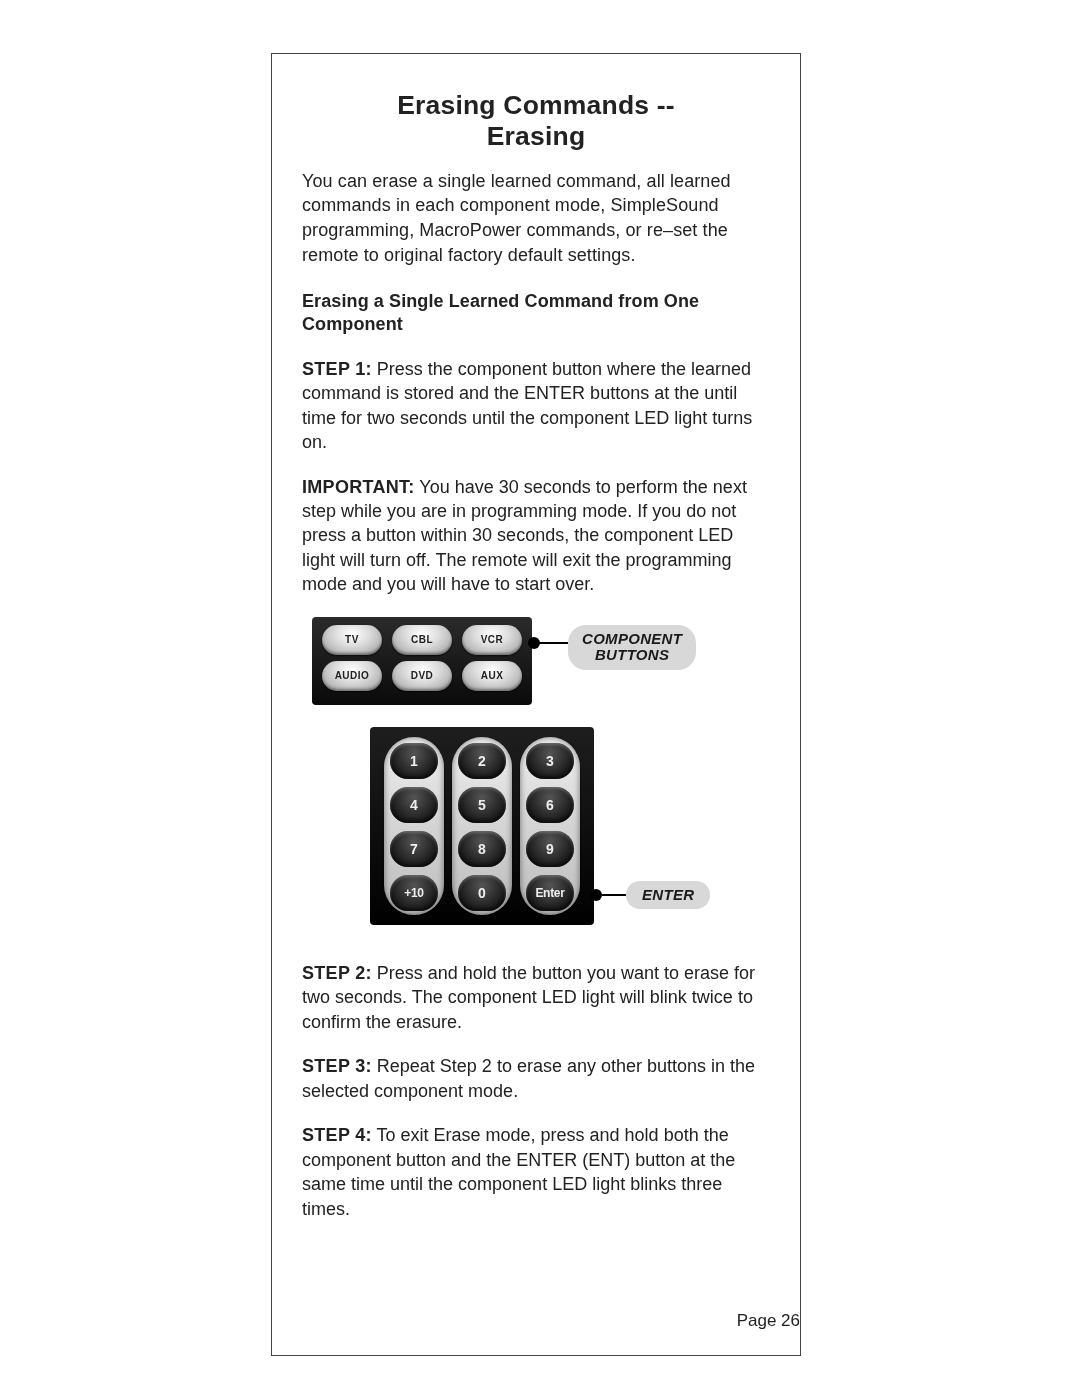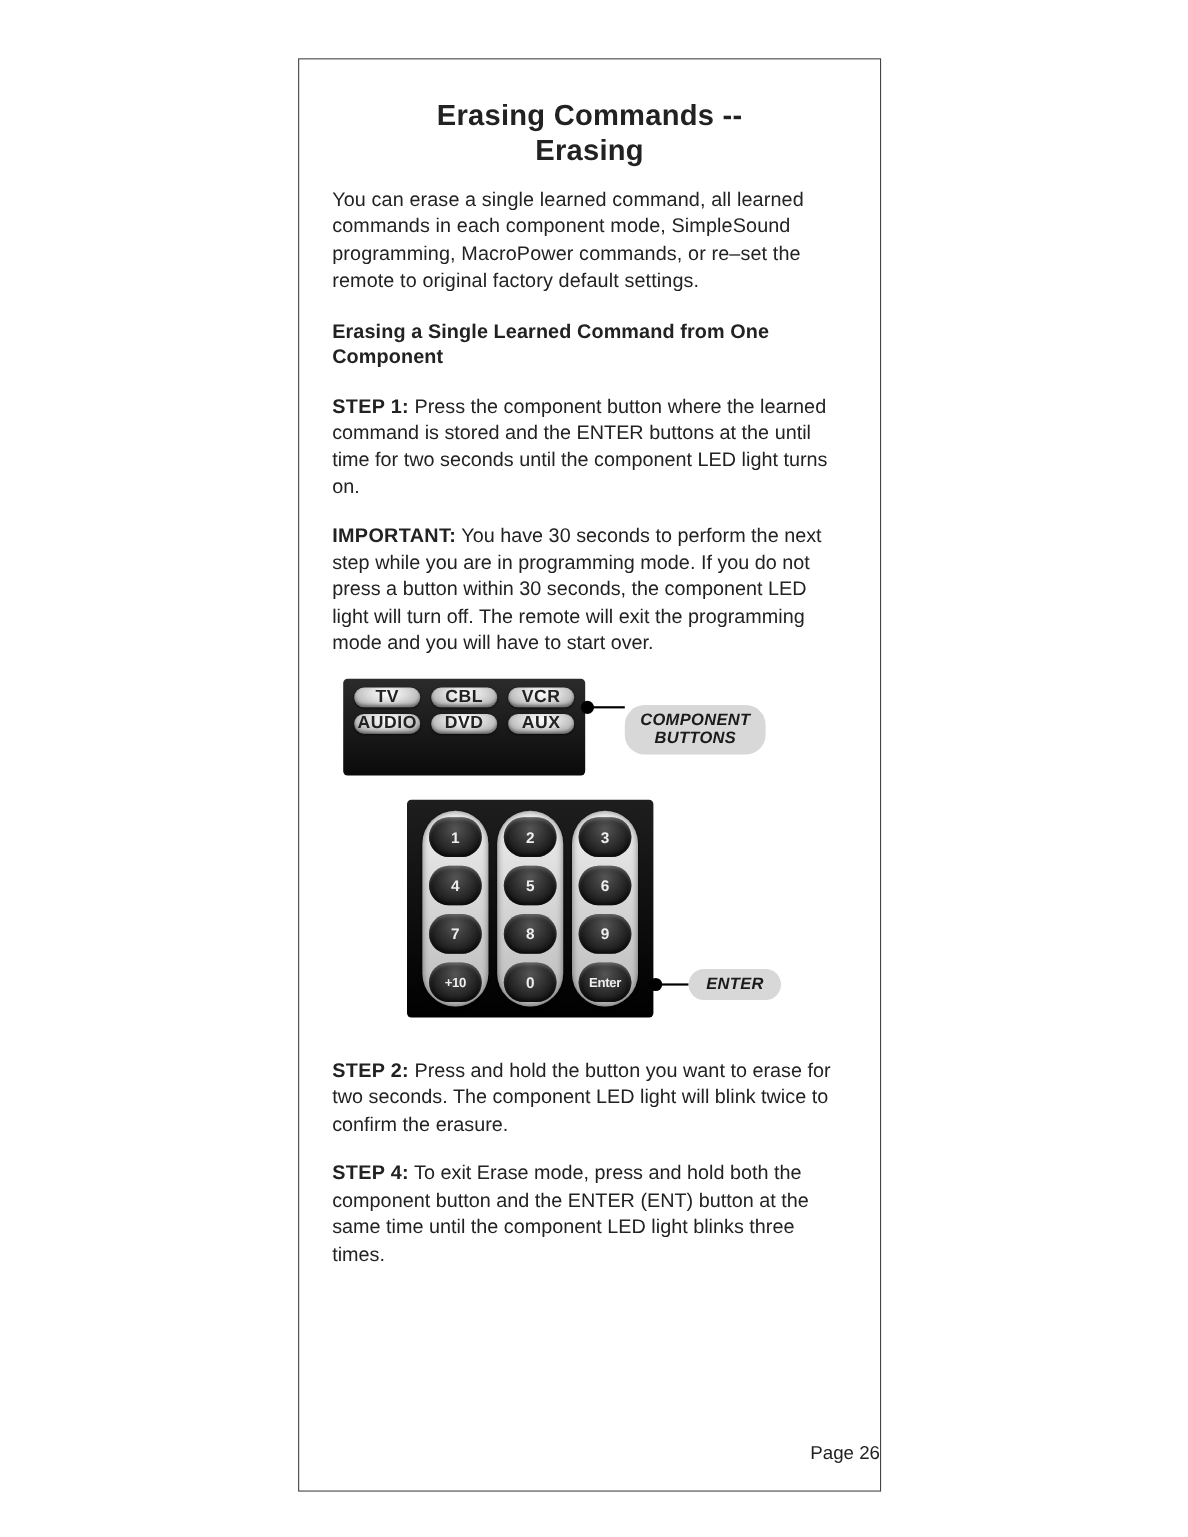--- a/index.html
+++ b/index.html
@@ -76,25 +76,25 @@
     padding: 8px 10px;
     box-sizing: border-box;
   }
   .remote-top-row {
     display: flex;
     justify-content: space-between;
     margin-bottom: 6px;
   }
   .comp-btn {
     width: 60px;
-    height: 18px;
+    height: 30px;
     border-radius: 15px;
     background: radial-gradient(ellipse at 50% 30%, #fff 0%, #ddd 40%, #999 100%);
     box-shadow: inset 0 -2px 3px rgba(0,0,0,.4), 0 1px 2px rgba(0,0,0,.7);
-    font-size: 16px;
+    font-size: 10px;
     font-weight: 800;
     letter-spacing: 0.5px;
     color: #222;
     display: flex;
     align-items: center;
     justify-content: center;
     font-family: Arial, sans-serif;
   }
   .callout-dot {
     position: absolute;
@@ -214,21 +214,21 @@
           <div class="comp-btn">VCR</div>
         </div>
         <div class="remote-top-row">
           <div class="comp-btn">AUDIO</div>
           <div class="comp-btn">DVD</div>
           <div class="comp-btn">AUX</div>
         </div>
       </div>
       <div class="callout-dot" style="left:216px; top:20px;"></div>
       <div class="callout-line" style="left:226px; top:25px; width:30px;"></div>
-      <div class="callout-pill" style="left:256px; top:8px;margin-top:16px;">
+      <div class="callout-pill" style="left:256px; top:8px;">
         <span>COMPONENT</span><br>
         <span>BUTTONS</span>
       </div>
     </div>
 
     <div class="keypad-block">
       <div class="remote-bottom">
         <div class="keypad-col kc1">
           <div class="key kr1">1</div>
           <div class="key kr2">4</div>
@@ -254,20 +254,23 @@
         <span>ENTER</span>
       </div>
     </div>
 
   </div>
 
   <p class="step">
     <span class="lead">STEP 2:</span><span> Press and hold the button you want to erase for two seconds. The component LED light will blink twice to confirm the erasure.</span>
   </p>
 
+  <p class="step">
+    <span class="lead">STEP 3:</span><span> Repeat Step 2 to erase any other buttons in the selected component mode.</span>
+  </p>
 
   <p class="step">
     <span class="lead">STEP 4:</span><span> To exit Erase mode, press and hold both the component button and the ENTER (ENT) button at the same time until the component LED light blinks three times.</span>
   </p>
 
   <div class="page-num">Page 26</div>
 
 </div>
 
 </body></html>

